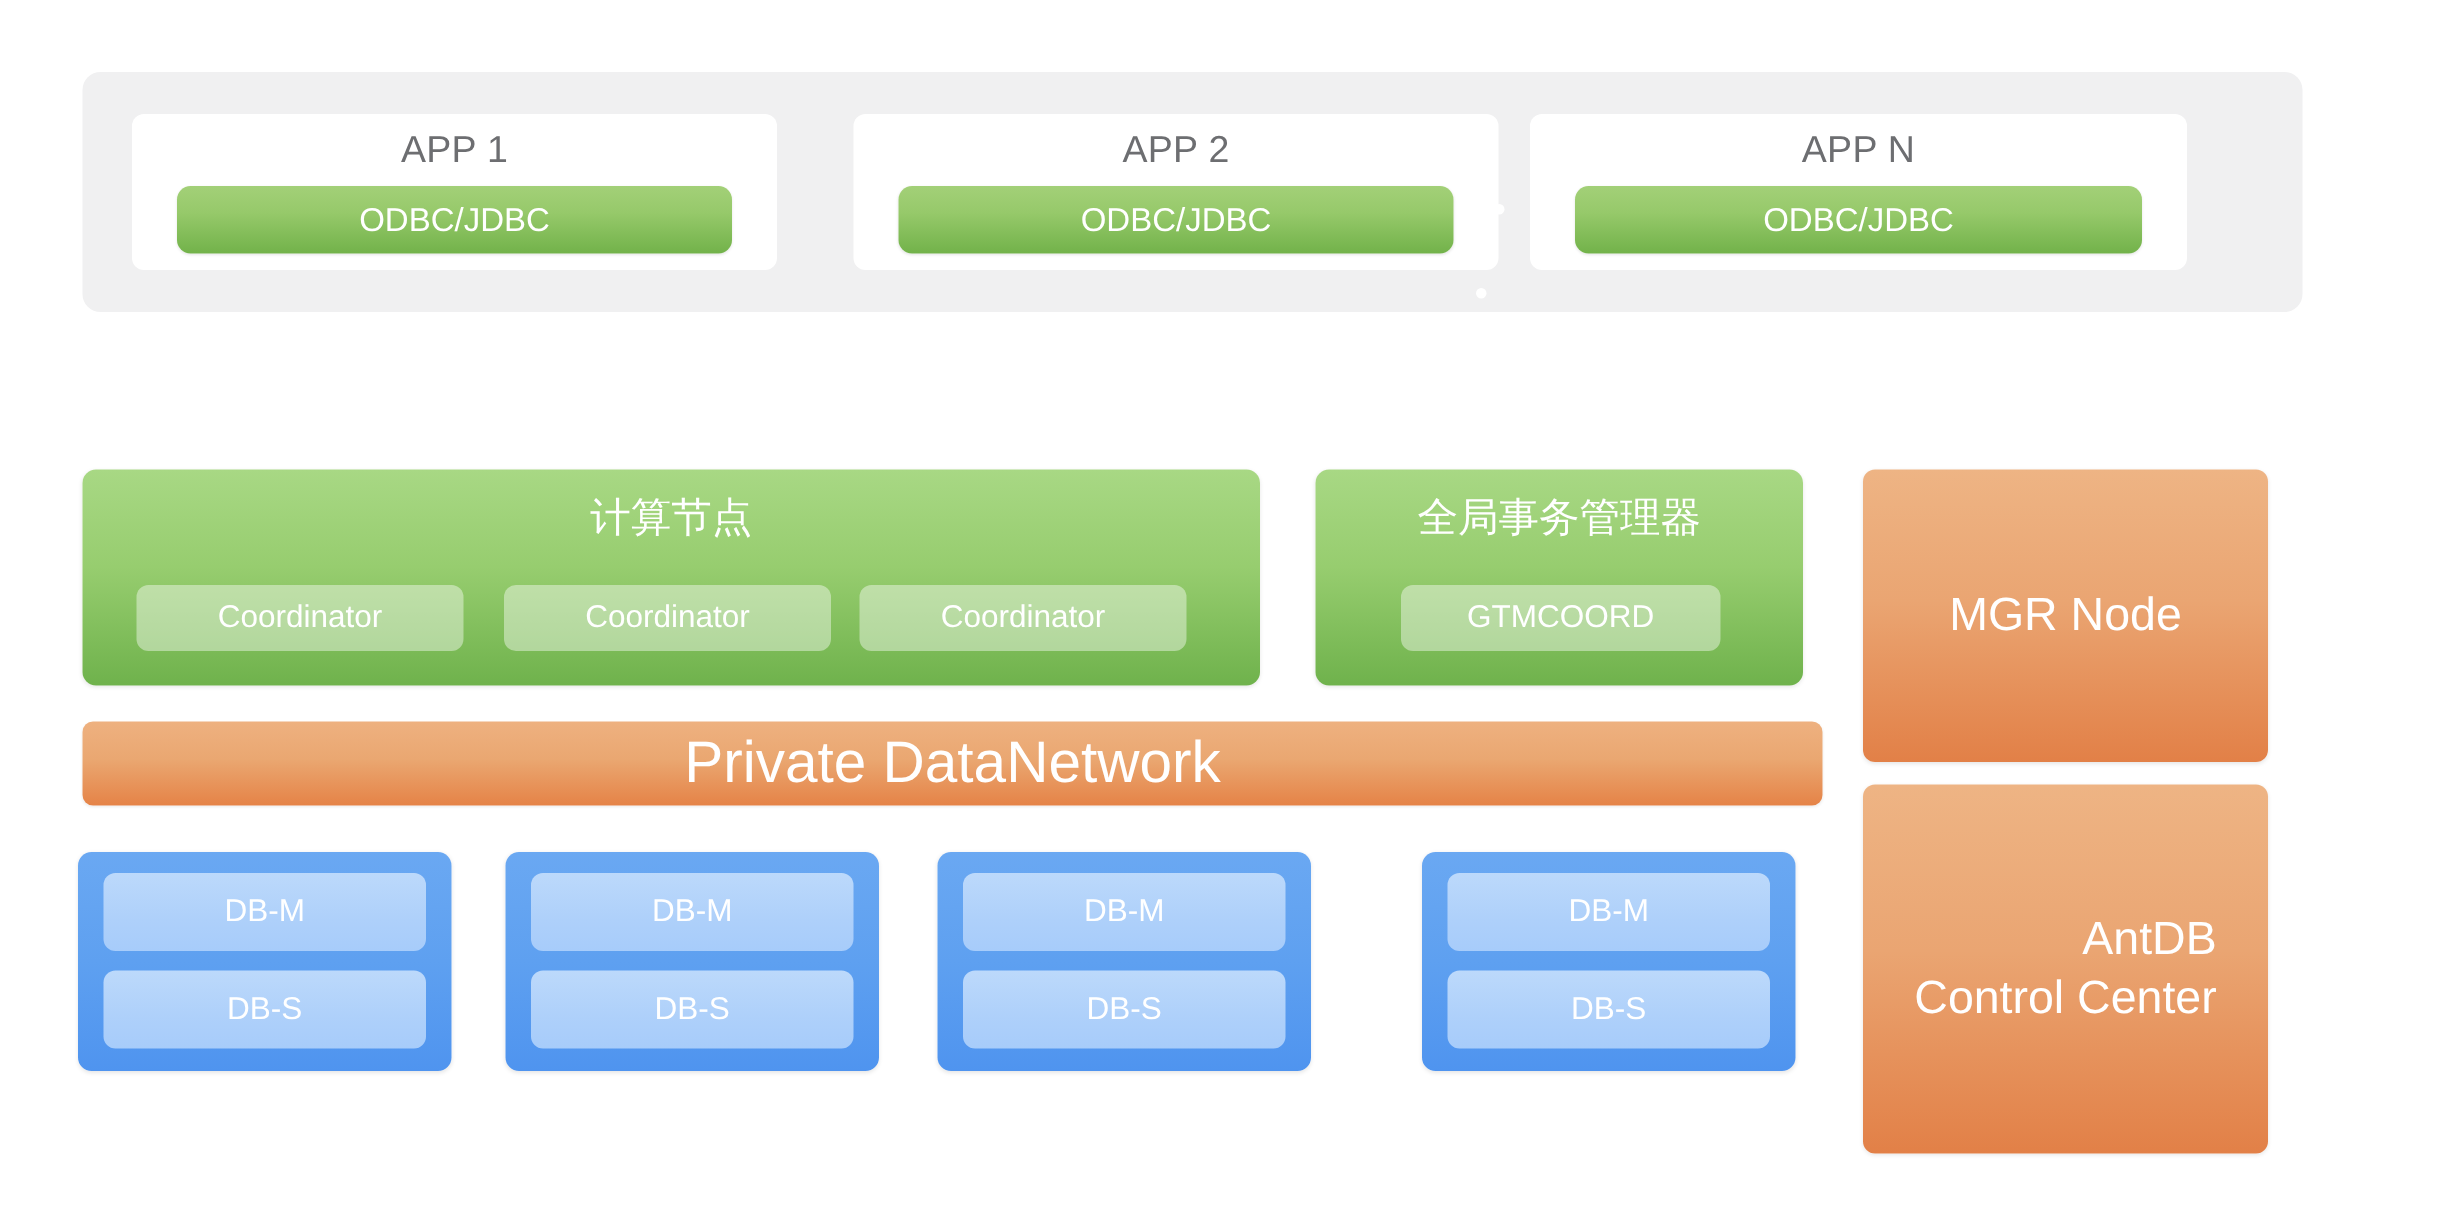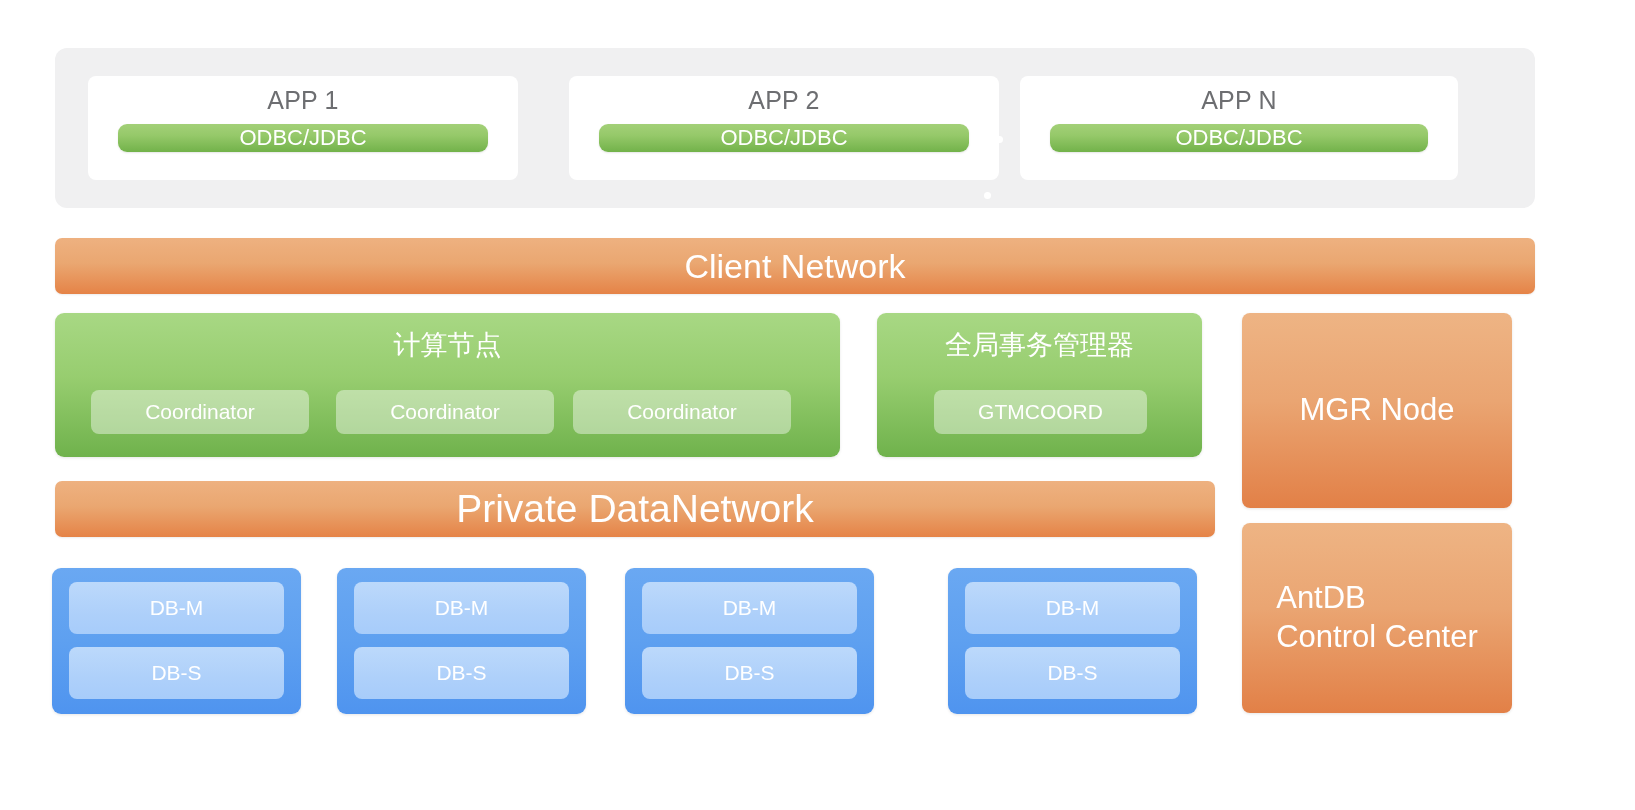--- a/index.html
+++ b/index.html
@@ -55,21 +55,21 @@
     margin-top: 12px;
     letter-spacing: 0.2px;
     white-space: nowrap;
   }
 
   .odbc-chip {
     position: absolute;
     top: 48px;
     left: 30px;
     right: 30px;
-    height: 28px;
+    height: 45px;
     border-radius: 9px;
     background: linear-gradient(to bottom, #a3d078 0%, #96c96a 40%, #72b24a 100%);
     color: #ffffff;
     font-size: 22px;
     display: flex;
     align-items: center;
     justify-content: center;
     box-shadow: 0 1px 2px rgba(0,0,0,0.10);
     white-space: nowrap;
   }
@@ -179,27 +179,27 @@
   .right-box {
     position: absolute;
     left: 1242px;
     width: 270px;
     border-radius: 8px;
     background: linear-gradient(to bottom, #eeb484 0%, #eaa572 45%, #e28047 100%);
     color: #ffffff;
     display: flex;
     align-items: center;
     justify-content: center;
-    text-align: left;
+    text-align: right;
     font-size: 31px;
     line-height: 1.25;
     box-shadow: 0 1px 3px rgba(0,0,0,0.10);
   }
   .right-mgr  { top: 313px; height: 195px; }
-  .right-ctrl { top: 523px; height: 190px; }
+  .right-ctrl { top: 523px; height: 246px; }
 
   
   .db-group {
     position: absolute;
     top: 568px;
     height: 146px;
     border-radius: 9px;
     background: linear-gradient(to bottom, #6aa8f2 0%, #5ea0f0 50%, #4f94ef 100%);
     box-shadow: 0 1px 3px rgba(0,0,0,0.10);
     box-sizing: border-box;
@@ -248,21 +248,20 @@
       <div class="odbc-chip">ODBC/JDBC</div>
     </div>
 
     <div class="dots-h">
       <span class="d d1"></span>
       <span class="d d2"></span>
     </div>
     <span class="dot-single"></span>
   </div>
 
-  <div class="net-bar net-client">Client Network</div>
 
   <div class="green-box green-compute">
     <div class="green-title">计算节点</div>
     <div class="inner-chip chip-0">Coordinator</div>
     <div class="inner-chip chip-1">Coordinator</div>
     <div class="inner-chip chip-2">Coordinator</div>
   </div>
 
   <div class="green-box green-gtm">
     <div class="green-title">全局事务管理器</div>

